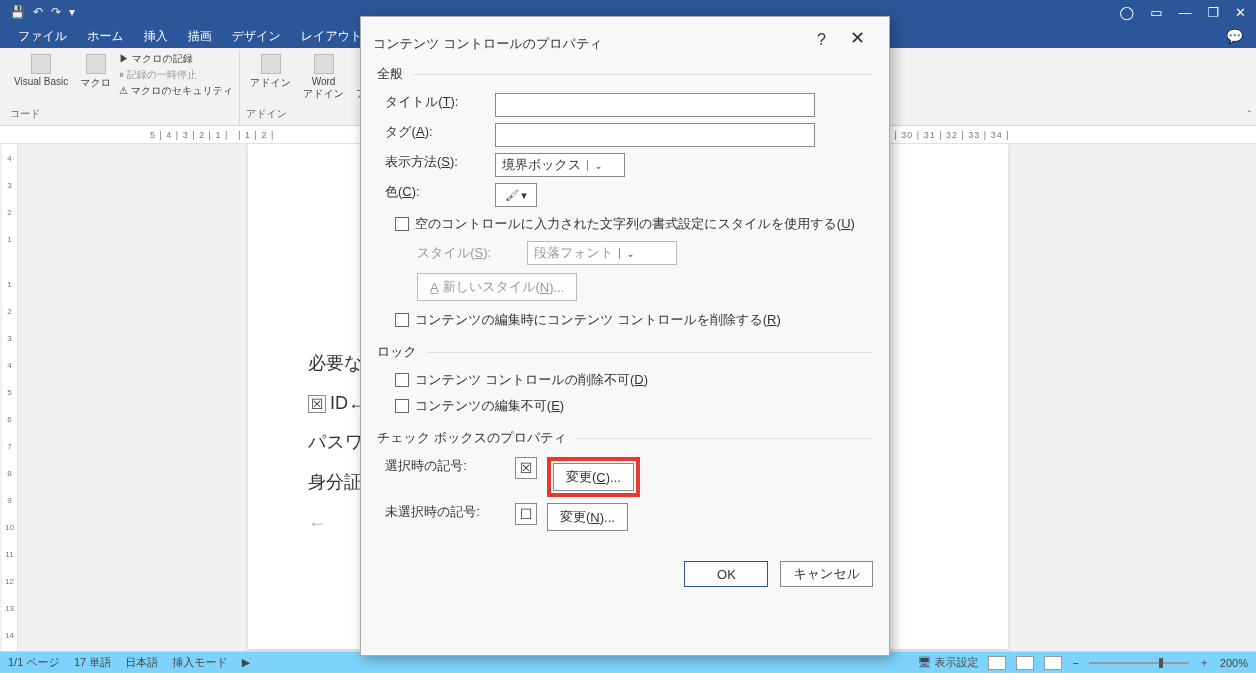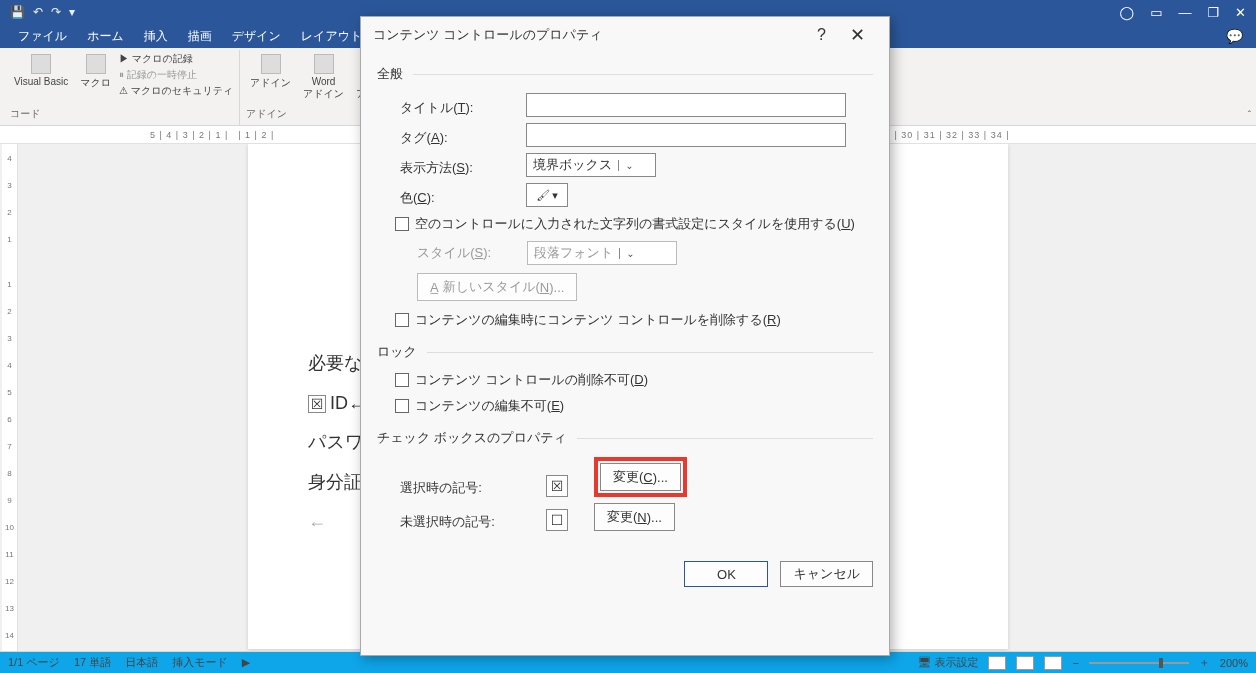--- a/index.html
+++ b/index.html
@@ -33,34 +33,34 @@
 
   
   .docarea { background: #f0f0f0; height: 507px; position: relative; display: flex; justify-content: center; overflow: hidden; }
   .vruler { position: absolute; left: 2px; top: 0; width: 16px; height: 100%; background: #fff; border-right: 1px solid #e1e1e1; font-size: 8px; color: #777; display:flex; flex-direction:column; align-items:center; padding-top:10px; gap:18px;}
   .vruler div{writing-mode:horizontal-tb;}
   .page { width: 760px; background: #fff; margin-top: 0px; box-shadow: 0 1px 4px rgba(0,0,0,0.15); height:505px; position:relative; padding: 200px 60px; }
   .doctext { font-size: 18px; color: #333; line-height: 2.2; font-family: "Yu Mincho", serif;}
   .checkbox-cc { border:1px solid #888; display:inline-block; width:18px; height:18px; vertical-align:middle; text-align:center; line-height:16px; font-size:14px; margin-right:4px;}
 
   
-  .statusbar { height: 22px; background: #0ea5e9; border-top: 1px solid #d7d7d7; display: flex; align-items: center; font-size: 11px; color: #444; padding: 0 8px; gap: 14px; }
+  .statusbar { height: 22px; background: #7dd3fc; border-top: 1px solid #d7d7d7; display: flex; align-items: center; font-size: 11px; color: #444; padding: 0 8px; gap: 14px; }
   .statright { margin-left: auto; display: flex; align-items: center; gap: 10px; }
   .viewbtn { width: 18px; height: 14px; border: 1px solid #999; background:#fff; }
   .slider { width: 100px; height: 2px; background: #999; position: relative; }
   .slider .thumb { position: absolute; top: -4px; left: 70px; width: 4px; height: 10px; background: #555; }
   .dialog { position: absolute; left: 360px; top: 16px; width: 530px; height: 640px; background: #f8f8f8; border: 1px solid #aaa; box-shadow: 3px 3px 12px rgba(0,0,0,0.3); font-size: 13px; color: #333; }
-  .dlg-title { height: 36px; display: flex; align-items: center; padding: 0 12px; font-size: 13px;}
+  .dlg-title { height: 36px; display: flex; align-items: flex-end; padding: 0 12px; font-size: 13px;}
   .dlg-title .t { flex:1; }
   .dlg-title .help { font-size: 16px; padding: 4px 12px; cursor:pointer;}
   .dlg-title .close { font-size: 18px; padding: 4px 12px; cursor:pointer; font-weight:300;}
   .dlg-body { padding: 8px 16px 12px 16px; }
   .section-head { font-size: 13px; margin: 4px 0 10px 0; display:flex; align-items:center; gap:6px; color:#333;}
   .section-head::after{ content:""; flex:1; height:1px; background:#ddd; margin-left:4px;}
-  .formrow { display: flex; align-items: flex-end; margin: 6px 0 6px 23px; gap: 26px; }
+  .formrow { display: flex; align-items: flex-start; margin: 6px 0 6px 8px; gap: 10px; }
   .formrow label { width: 100px; }
   .formrow label.w2 { width: 120px; }
   .textinput { width: 320px; height: 24px; border: 1px solid #888; background:#fff; }
   .selectbox { height: 24px; border: 1px solid #888; background:#fff; display:flex; align-items:center; padding:0 6px; gap:6px;}
   .selectbox .arrow{border-left:1px solid #888; padding-left:6px; font-size:10px; color:#555;}
   .colorbtn { width:42px; height:24px; border:1px solid #888; background:#fff; display:flex; align-items:center; justify-content:center; gap:2px; font-size:11px;}
   .chk { display:flex; align-items:center; gap:6px; margin:8px 0 8px 18px; }
   .chk .box{ width:14px; height:14px; border:1px solid #666; background:#fff; flex-shrink:0;}
   .chk.disabled { color:#999; }
   .subindent { margin-left: 40px; gap: 10px; }

